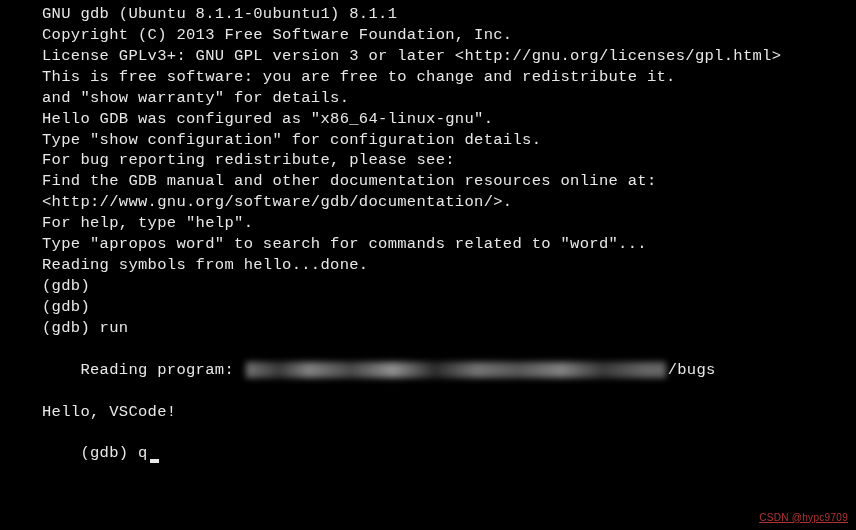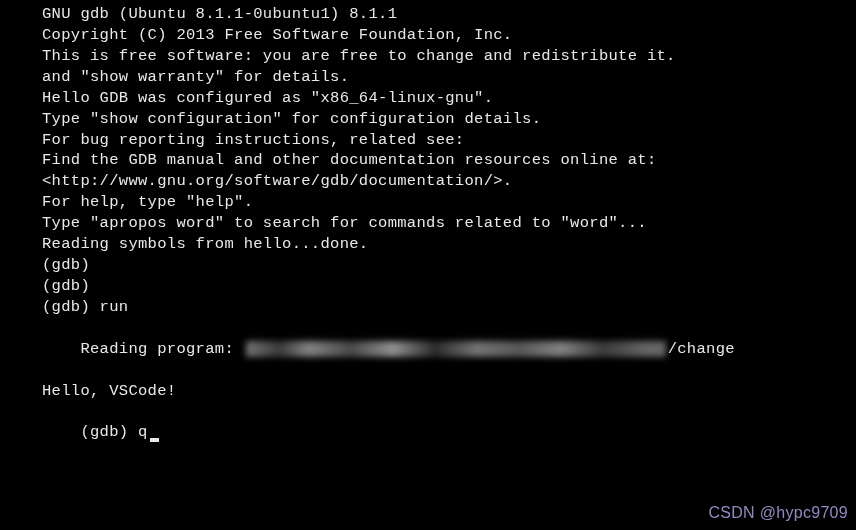--- a/index.html
+++ b/index.html
@@ -43,47 +43,49 @@
       height: 4px;
       background: #e8e8e8;
       vertical-align: bottom;
       margin-left: 2px;
       margin-bottom: 1px;
     }
     .watermark {
       position: absolute;
       bottom: 6px;
       right: 8px;
-      color: #c4b5fd;
-      font-size: 16px;
+      color: #ef4444;
+      font-size: 10px;
       font-family: Arial, sans-serif;
       opacity: 0.75;
+      text-decoration: underline;
     }
   </style>
 </head>
 <body>
 
 <div>
   <div class="terminal-line">GNU gdb (Ubuntu 8.1.1-0ubuntu1) 8.1.1</div>
   <div class="terminal-line">Copyright (C) 2013 Free Software Foundation, Inc.</div>
+  <div class="terminal-line">License GPLv3+: GNU GPL version 3 or later &lt;http://gnu.org/licenses/gpl.html&gt;</div>
   <div class="terminal-line">This is free software: you are free to change and redistribute it.</div>
   <div class="terminal-line">and "show warranty" for details.</div>
   <div class="terminal-line">Hello GDB was configured as "x86_64-linux-gnu".</div>
   <div class="terminal-line">Type "show configuration" for configuration details.</div>
-  <div class="terminal-line">For bug reporting instructions, related see:</div>
+  <div class="terminal-line">For bug reporting redistribute, please see:</div>
   <div class="terminal-line">Find the GDB manual and other documentation resources online at:</div>
   <div class="terminal-line">&lt;http://www.gnu.org/software/gdb/documentation/&gt;.</div>
   <div class="terminal-line">For help, type "help".</div>
   <div class="terminal-line">Type "apropos word" to search for commands related to "word"...</div>
   <div class="terminal-line">Reading symbols from hello...done.</div>
   <div class="terminal-line">(gdb) </div>
   <div class="terminal-line">(gdb) </div>
   <div class="terminal-line">(gdb) run</div>
   <div class="terminal-line">
-    <span>Reading program: </span><span class="blurred-path"></span><span>/change</span>
+    <span>Reading program: </span><span class="blurred-path"></span><span>/bugs</span>
   </div>
   <div class="terminal-line">Hello, VSCode!</div>
   <div class="terminal-line">
     <span>(gdb) q</span><span class="cursor"></span>
   </div>
 </div>
 
 <div class="watermark">CSDN @hypc9709</div>
 
 </body></html>

